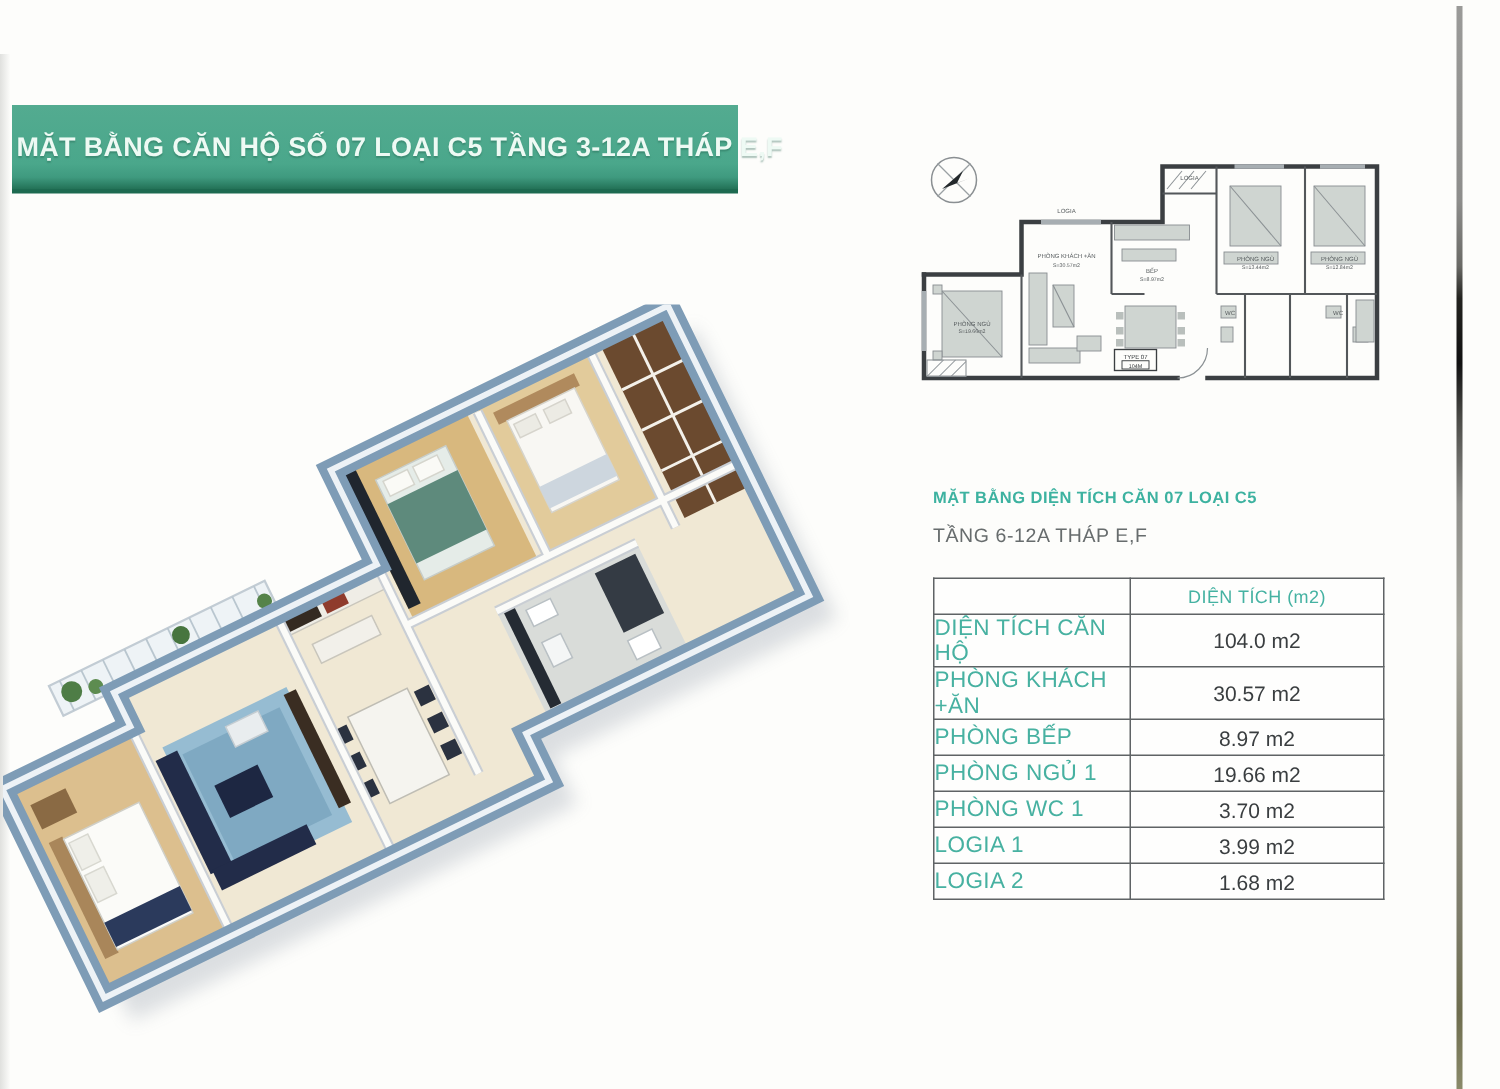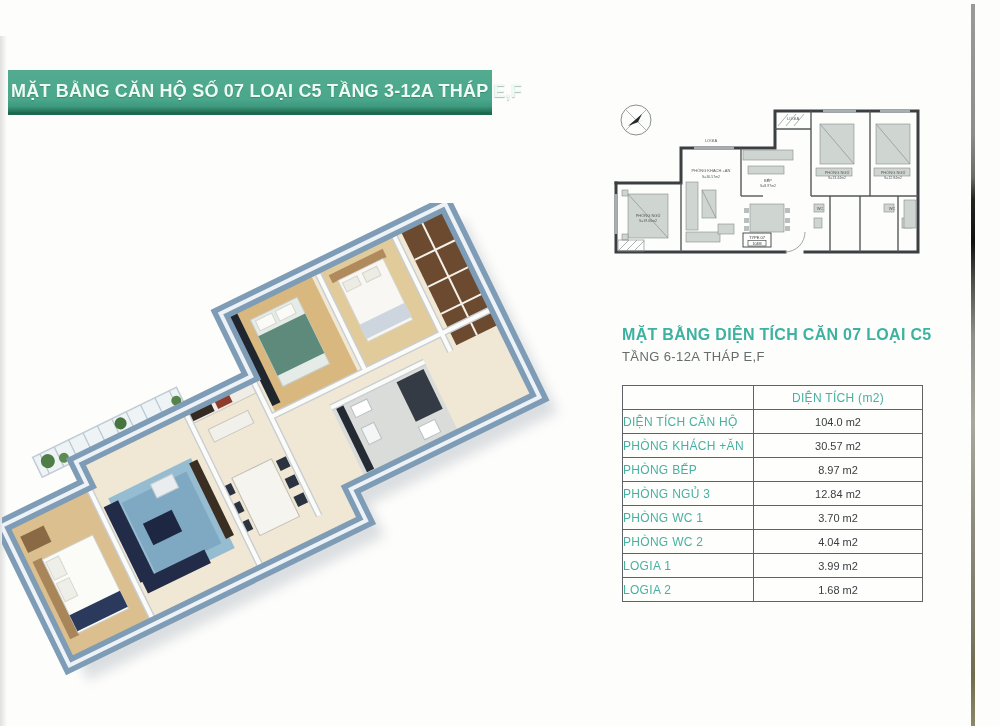--- a/index.html
+++ b/index.html
@@ -9,51 +9,51 @@
     font-family:"Liberation Sans","DejaVu Sans",sans-serif;
   }
   
   .scan-shade-left{position:absolute;left:0;top:36px;width:7px;height:690px;
     background:linear-gradient(90deg,rgba(90,95,90,0.18),rgba(90,95,90,0));}
   .binding-edge{position:absolute;left:971px;top:4px;width:4px;height:722px;
     background:linear-gradient(180deg,#9a9a98 0%,#8d8d8b 18%,#6a6a66 24%,#23231f 27%,#111 33%,#4a4a46 38%,#8f8f8b 46%,#a9a89e 58%,#8c8b7e 72%,#7d7c6a 84%,#6e6d4e 93%,#8a8a6a 100%);}
 
   
   .banner{
-    position:absolute;left:8px;top:70px;width:484px;height:45px;
+    position:absolute;left:8px;top:70px;width:484px;height:59px;
     background:linear-gradient(180deg,#53ab90 0%,#4aa78b 70%,#3f9a7f 86%,#237257 100%);
     border-bottom:3px solid #1d6a50;
     display:flex;align-items:center;box-sizing:border-box;padding-left:3px;
   }
   .banner span{
     color:#eefaf4;font-size:18px;font-weight:700;white-space:nowrap;
     letter-spacing:0.2px;text-shadow:0 1px 1px rgba(30,90,70,0.35);
   }
 
   
-  .sec-title{position:absolute;left:622px;top:326px;font-size:16px;font-weight:700;
+  .sec-title{position:absolute;left:622px;top:326px;font-size:11px;font-weight:700;
     color:#3db2a0;letter-spacing:0.3px;}
   .sec-subtitle{position:absolute;left:622px;top:349px;font-size:13px;font-weight:400;
     color:#676c6d;letter-spacing:0.4px;}
 
   
   table.area{
     position:absolute;left:622px;top:385px;width:300px;border-collapse:collapse;
     table-layout:fixed;
     padding-left:32px;
   }
   table.area th,table.area td{
     border:1px solid #5f6365;height:24px;padding:0;box-sizing:border-box;
     background:rgba(255,255,255,0.6);
   }
   table.area col.c1{width:131px;}
   table.area col.c2{width:169px;}
   th.hdr{color:#45b2a2;font-size:12px;font-weight:400;text-align:center;letter-spacing:0.3px;}
-  td.cell-label{color:#47b1a1;font-size:12px;padding-left:10px;letter-spacing:0.3px;}
-  td.cell-value{color:#3a3e40;font-size:11px;text-align:center;}
+  td.cell-label{color:#47b1a1;font-size:15px;padding-left:10px;letter-spacing:0.3px;}
+  td.cell-value{color:#3a3e40;font-size:14px;text-align:center;}
 
   svg text{font-family:"Liberation Sans","DejaVu Sans",sans-serif;}
   .plan2d{position:absolute;left:598px;top:86px;}
   .plan3d{position:absolute;left:2px;top:203px;}
 </style>
 </head>
 <body>
 
 <div class="scan-shade-left"></div>
 
@@ -309,32 +309,28 @@
       </tr>
       <tr>
         <td class="cell-label">PHÒNG KHÁCH +ĂN</td>
         <td class="cell-value">30.57 m2</td>
       </tr>
       <tr>
         <td class="cell-label">PHÒNG BẾP</td>
         <td class="cell-value">8.97 m2</td>
       </tr>
       <tr>
-        <td class="cell-label">PHÒNG NGỦ 3</td>
-        <td class="cell-value">12.84 m2</td>
+        <td class="cell-label">PHÒNG NGỦ 1</td>
+        <td class="cell-value">19.66 m2</td>
       </tr>
       <tr>
         <td class="cell-label">PHÒNG WC 1</td>
         <td class="cell-value">3.70 m2</td>
       </tr>
       <tr>
-        <td class="cell-label">PHÒNG WC 2</td>
-        <td class="cell-value">4.04 m2</td>
-      </tr>
-      <tr>
         <td class="cell-label">LOGIA 1</td>
         <td class="cell-value">3.99 m2</td>
       </tr>
       <tr>
         <td class="cell-label">LOGIA 2</td>
         <td class="cell-value">1.68 m2</td>
       </tr>
     </tbody>
 </table>
 

